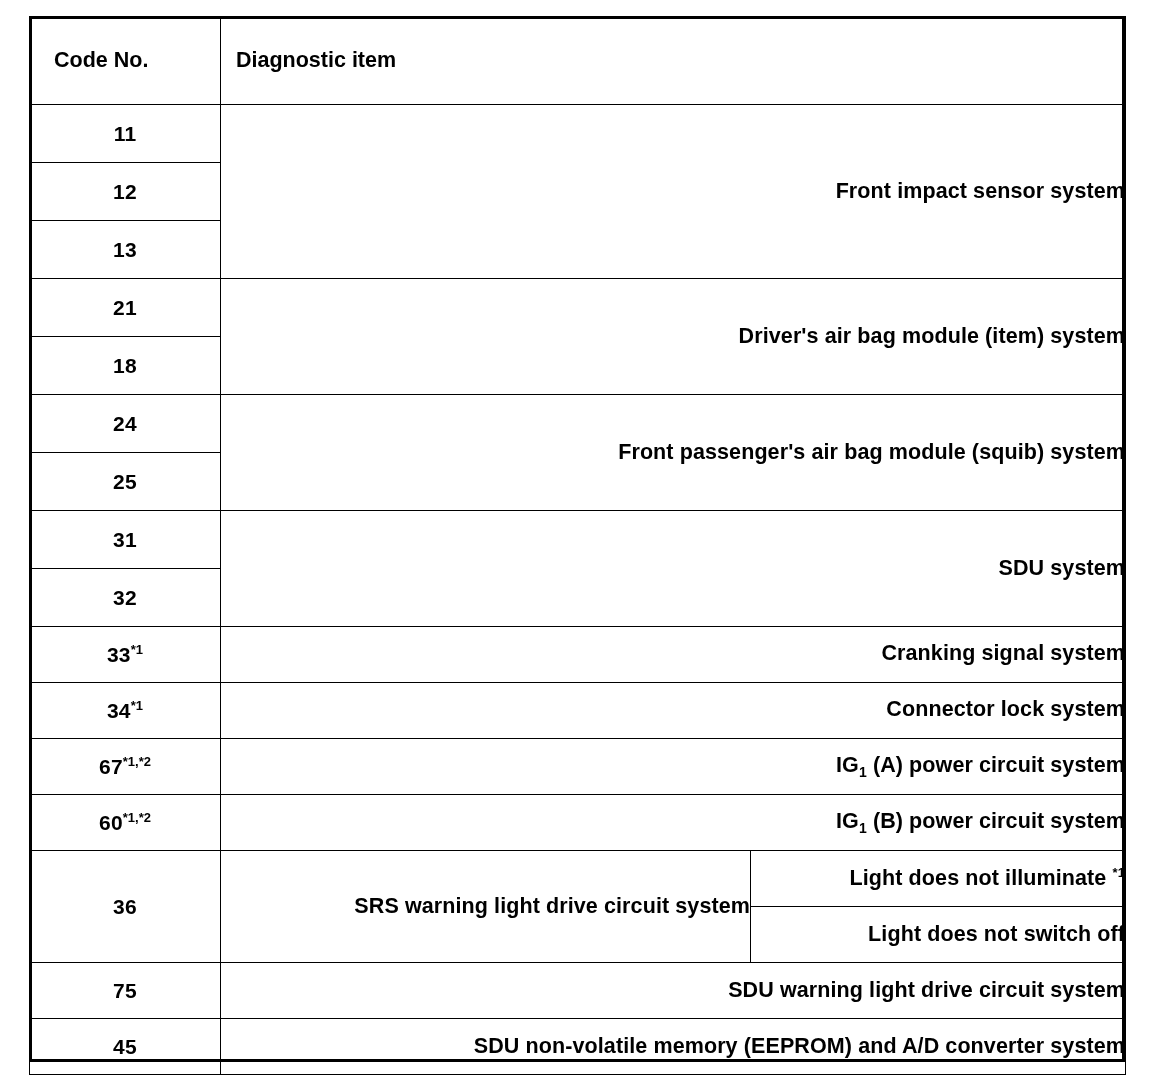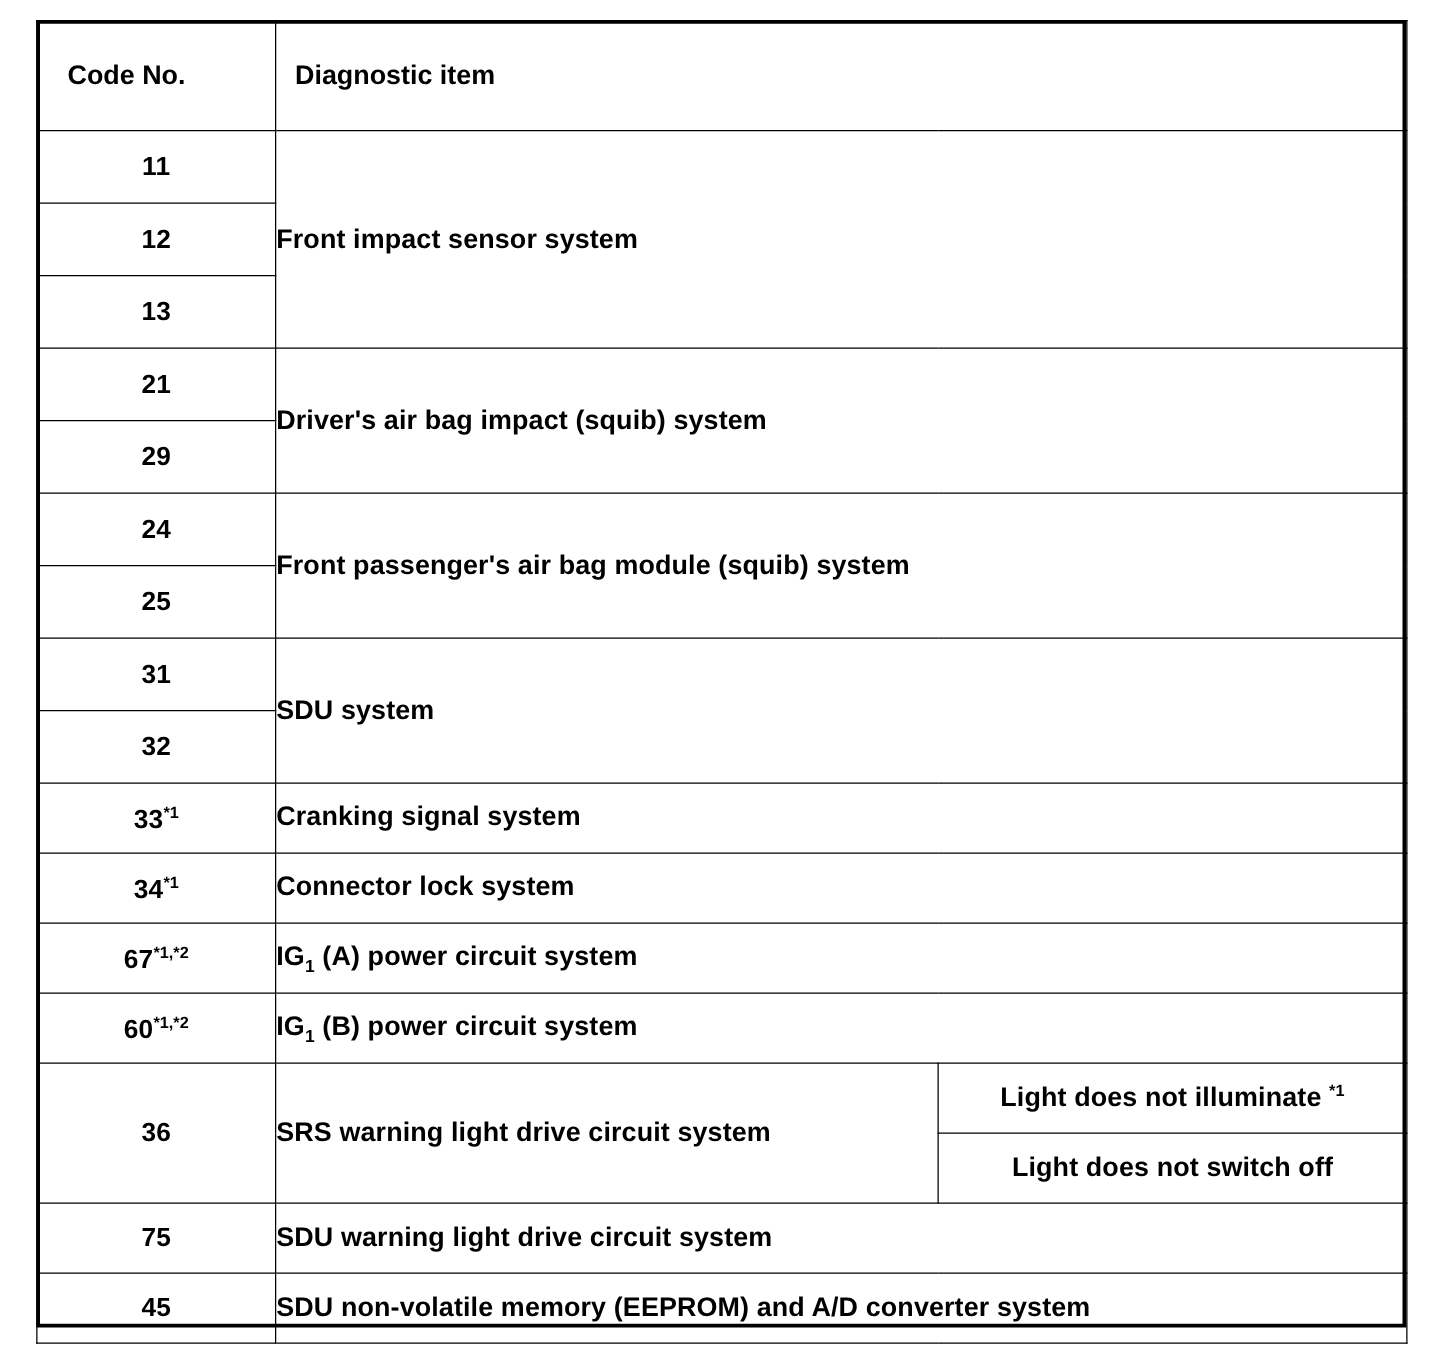--- a/index.html
+++ b/index.html
@@ -66,32 +66,32 @@
     letter-spacing: 0.2px;
     height: 55px;
   }
   .cell-code .sup {
     font-size: 13px;
     vertical-align: super;
     letter-spacing: 0;
   }
 
   .cell-item {
-    text-align: left;
+    text-align: right;
     padding-left: 15px;
     font-size: 21.5px;
     letter-spacing: 0.1px;
   }
   .cell-item .sub {
     font-size: 14px;
     vertical-align: sub;
   }
 
   .cell-detail {
-    text-align: center;
+    text-align: right;
     padding-left: 15px;
     font-size: 21.5px;
     letter-spacing: 0.1px;
     height: 55px;
   }
   .cell-detail .sup {
     font-size: 13px;
     vertical-align: super;
   }
 
@@ -132,24 +132,24 @@
       </tr>
       <tr>
         <td class="cell-code r-grp">12</td>
       </tr>
       <tr>
         <td class="cell-code r-grp">13</td>
       </tr>
 
       <tr>
         <td class="cell-code r-grp">21</td>
-        <td class="cell-item" colspan="2" rowspan="2">Driver's air bag impact (squib) system</td>
-      </tr>
-      <tr>
-        <td class="cell-code r-grp">29</td>
+        <td class="cell-item" colspan="2" rowspan="2">Driver's air bag module (item) system</td>
+      </tr>
+      <tr>
+        <td class="cell-code r-grp">18</td>
       </tr>
 
       <tr>
         <td class="cell-code r-grp">24</td>
         <td class="cell-item" colspan="2" rowspan="2">Front passenger's air bag module (squib) system</td>
       </tr>
       <tr>
         <td class="cell-code r-grp">25</td>
       </tr>
 

